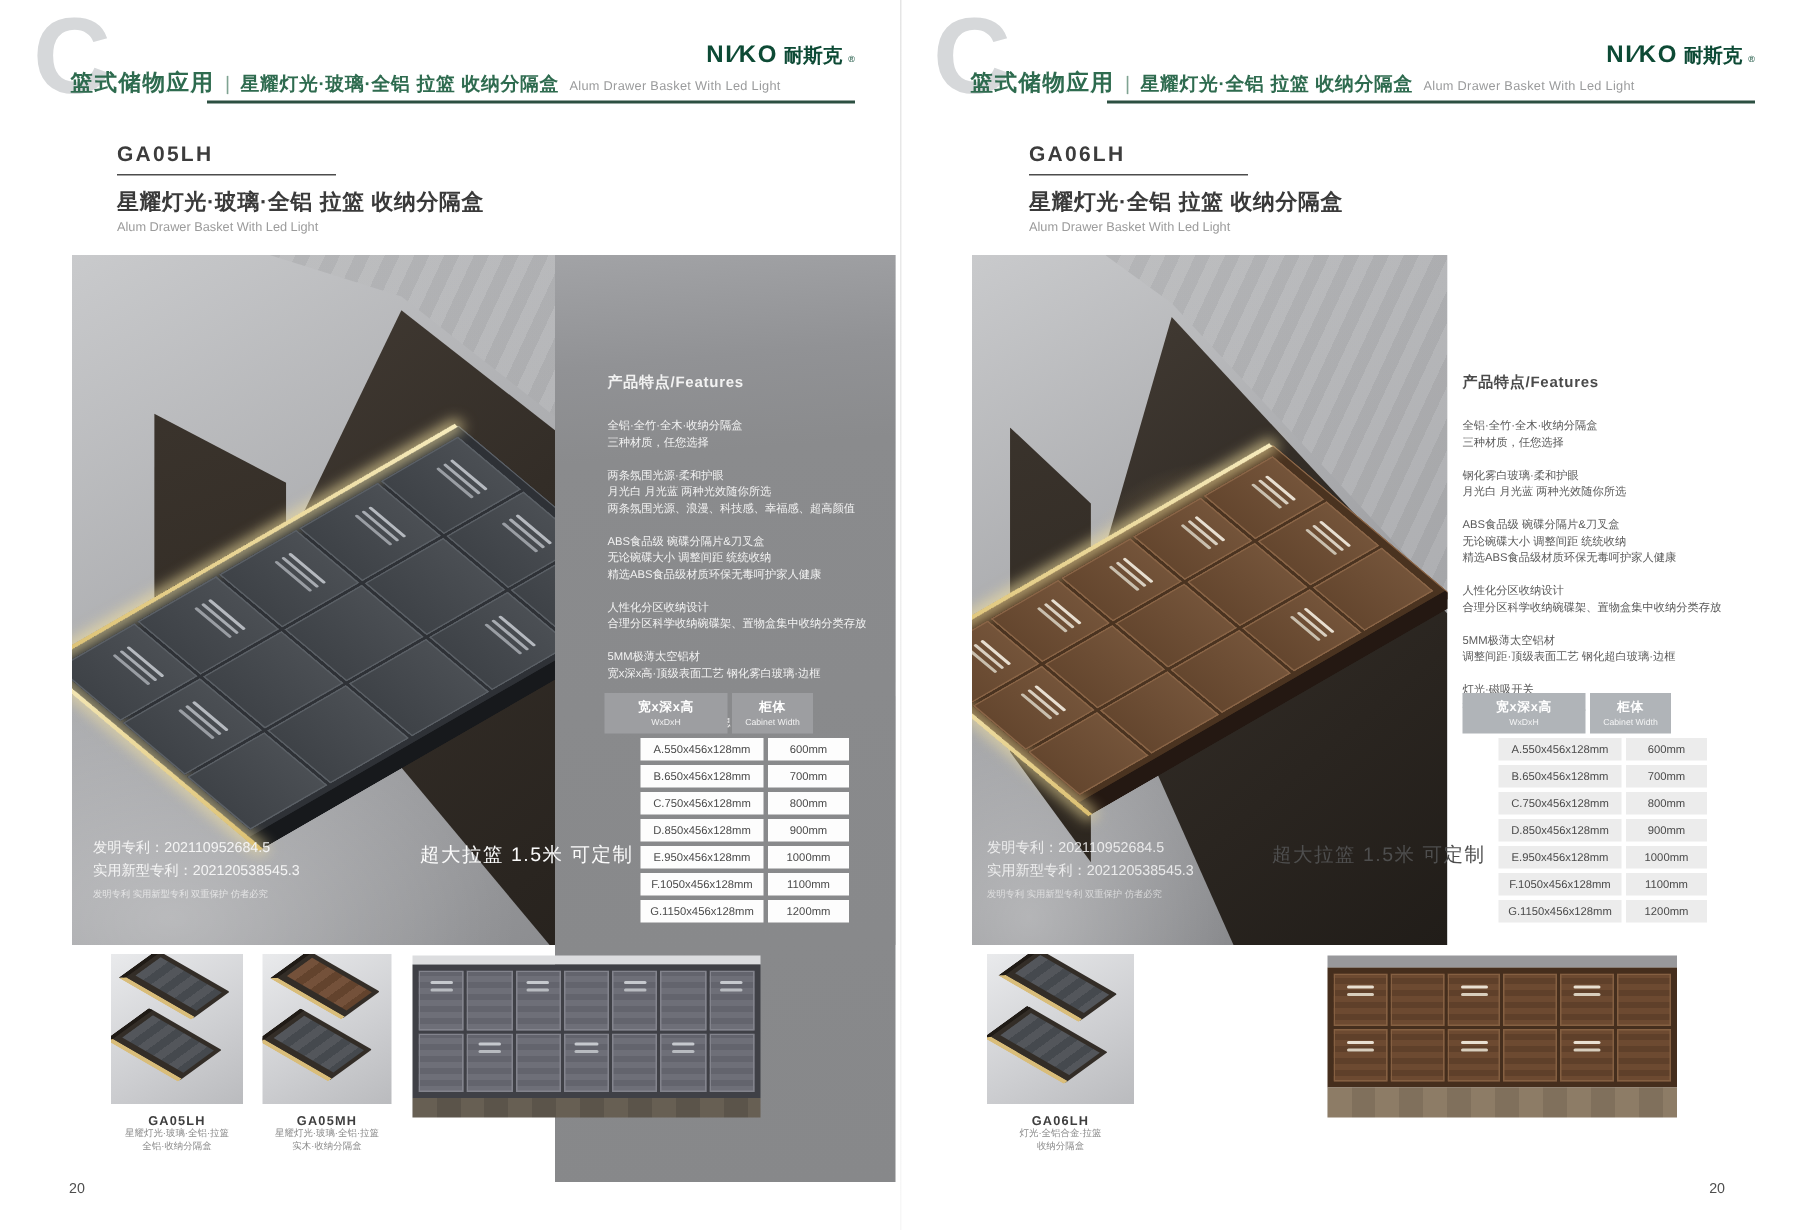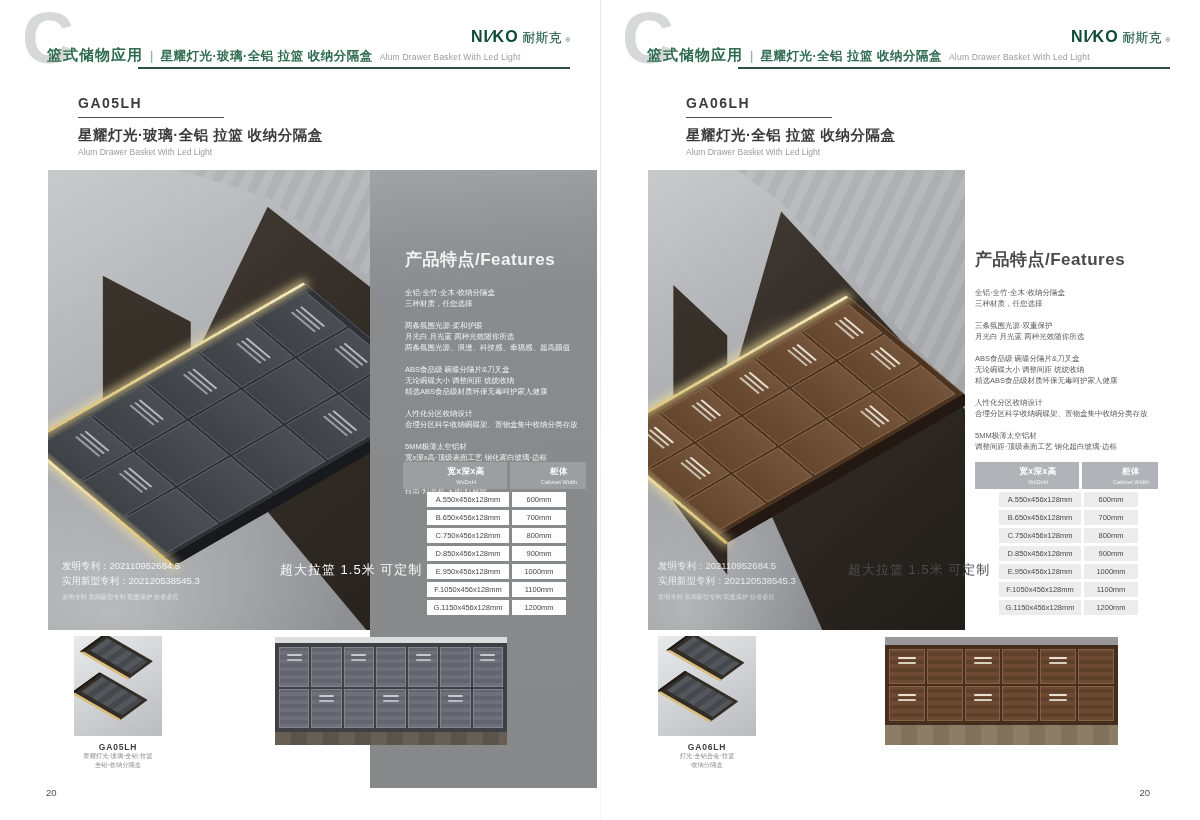--- a/index.html
+++ b/index.html
@@ -18,21 +18,21 @@
              gap:7px; z-index:2; white-space:nowrap; }
   .hdr-cat { color:#2e6b4f; font-weight:bold; font-size:15px; letter-spacing:1px; }
   .hdr-sep { color:#7fa392; font-size:13px; font-weight:300; }
   .hdr-sub { color:#2e6b4f; font-weight:bold; font-size:12.5px; letter-spacing:.5px; }
   .hdr-en  { color:#9a9b9c; font-size:8.5px; letter-spacing:.2px; }
   .hdr-line { position:absolute; left:138px; right:30px; top:67px; height:2px;
               background:#2c4f41; z-index:1; }
   .logo { position:absolute; right:30px; top:28px; color:#0d4a35; z-index:3;
           display:flex; align-items:baseline; gap:4px; }
   .logo-en { font-weight:bold; font-size:16px; letter-spacing:1px; }
-  .logo-cn { font-weight:normal; font-size:13px; }
+  .logo-cn { font-weight:bold; font-size:13px; }
   .logo-reg { font-size:6px; vertical-align:super; }
 
   
   .prod { position:absolute; top:94px; z-index:2; }
   .prod-code { display:inline-block; font-size:14px; font-weight:bold; color:#3c3c3c;
                letter-spacing:1.5px; padding:0 82px 6px 0; border-bottom:1.5px solid #4c4c4c; }
   .prod-title { margin-top:8px; font-size:14.5px; font-weight:bold; color:#3a3a3a; letter-spacing:.5px; }
   .prod-en { font-size:8.5px; color:#9b9b9b; margin-top:2px; }
 
   
@@ -84,33 +84,33 @@
             background:radial-gradient(closest-side, rgba(255,216,140,.42), transparent 72%); }
 
   
   .panel { position:absolute; left:370px; top:170px; width:227px; height:618px; z-index:2;
            background:linear-gradient(175deg,#a2a3a6 0%, #919295 12%, #8a8b8d 22%, #87888a 100%); }
 
   
   .features { position:absolute; top:248px; width:185px; z-index:3; }
   .features-dark  { left:405px; color:#f2f2f2; }
   .features-light { left:375px; color:#5a5a5a; }
-  .f-head { font-size:17px; font-weight:bold; letter-spacing:.5px; margin-bottom:16px; }
+  .f-head { font-size:10px; font-weight:bold; letter-spacing:.5px; margin-bottom:16px; }
   .features-light .f-head { color:#4a4a4a; }
   .f-group { margin-bottom:11px; }
   .f-line { font-size:7.5px; line-height:11px; white-space:nowrap; }
 
   
   .spec { position:absolute; top:462px; z-index:3; }
   .spec-l { left:403px; }
   .spec-r { left:375px; }
   .spec-hrow, .spec-row { display:flex; gap:3px; }
   .spec-row { margin-top:3px;padding-left:24px; }
   .spec-h { height:27px; display:flex; flex-direction:column; align-items:center;
-            justify-content:center; color:#fff;padding-left:22px; }
+            justify-content:center; color:#fff; }
   .spec-l .spec-h { background:#9d9ea1; }
   .spec-r .spec-h { background:#b0b4b8; }
   .spec-h .cn { font-size:8.5px; font-weight:bold; letter-spacing:.5px; }
   .spec-h .en { font-size:5.8px; opacity:.85; margin-top:1px; }
   .c1 { width:82px; } .c2 { width:54px; }
   .spec-cell { height:15px; display:flex; align-items:center; justify-content:center;
                font-size:7.5px; color:#4a4a4a; }
   .spec-l .spec-cell { background:#fdfdfd; }
   .spec-r .spec-cell { background:#ececec; }
 
@@ -308,20 +308,33 @@
             <div class="fill"></div>
           </div>
         <div class="mini mini-b mini-gray">
             <div class="fill"></div>
           </div>
       </div>
       <div class="thumb-code">GA05LH</div>
       <div class="thumb-line">星耀灯光·玻璃·全铝·拉篮</div>
       <div class="thumb-line">全铝·收纳分隔盒</div>
     </div>
+    <div class="thumb" style="left:175px; width:86px;">
+      <div class="thumb-img">
+        <div class="mini mini-a mini-wood">
+            <div class="fill"></div>
+          </div>
+        <div class="mini mini-b mini-gray">
+            <div class="fill"></div>
+          </div>
+      </div>
+      <div class="thumb-code">GA05MH</div>
+      <div class="thumb-line">星耀灯光·玻璃·全铝·拉篮</div>
+      <div class="thumb-line">实木·收纳分隔盒</div>
+    </div>
 
     <div class="wide wide-l">
       <div class="w-top"></div>
       <div class="w-grid">
         <div class="wcell"></div>
           <div class="wcell"></div>
           <div class="wcell"></div>
           <div class="wcell"></div>
         <div class="wcell"></div>
           <div class="wcell"></div>
@@ -391,21 +404,21 @@
       </div>
     </div>
 
     <div class="features features-light">
       <div class="f-head">产品特点/Features</div>
       <div class="f-group">
         <div class="f-line">全铝·全竹·全木·收纳分隔盒</div>
         <div class="f-line">三种材质，任您选择</div>
       </div>
       <div class="f-group">
-        <div class="f-line">三条氛围光源·双重保护</div>
+        <div class="f-line">钢化雾白玻璃·柔和护眼</div>
         <div class="f-line">月光白 月光蓝 两种光效随你所选</div>
       </div>
       <div class="f-group">
         <div class="f-line">ABS食品级 碗碟分隔片&amp;刀叉盒</div>
         <div class="f-line">无论碗碟大小 调整间距 统统收纳</div>
         <div class="f-line">精选ABS食品级材质环保无毒呵护家人健康</div>
       </div>
       <div class="f-group">
         <div class="f-line">人性化分区收纳设计</div>
         <div class="f-line">合理分区科学收纳碗碟架、置物盒集中收纳分类存放</div>

